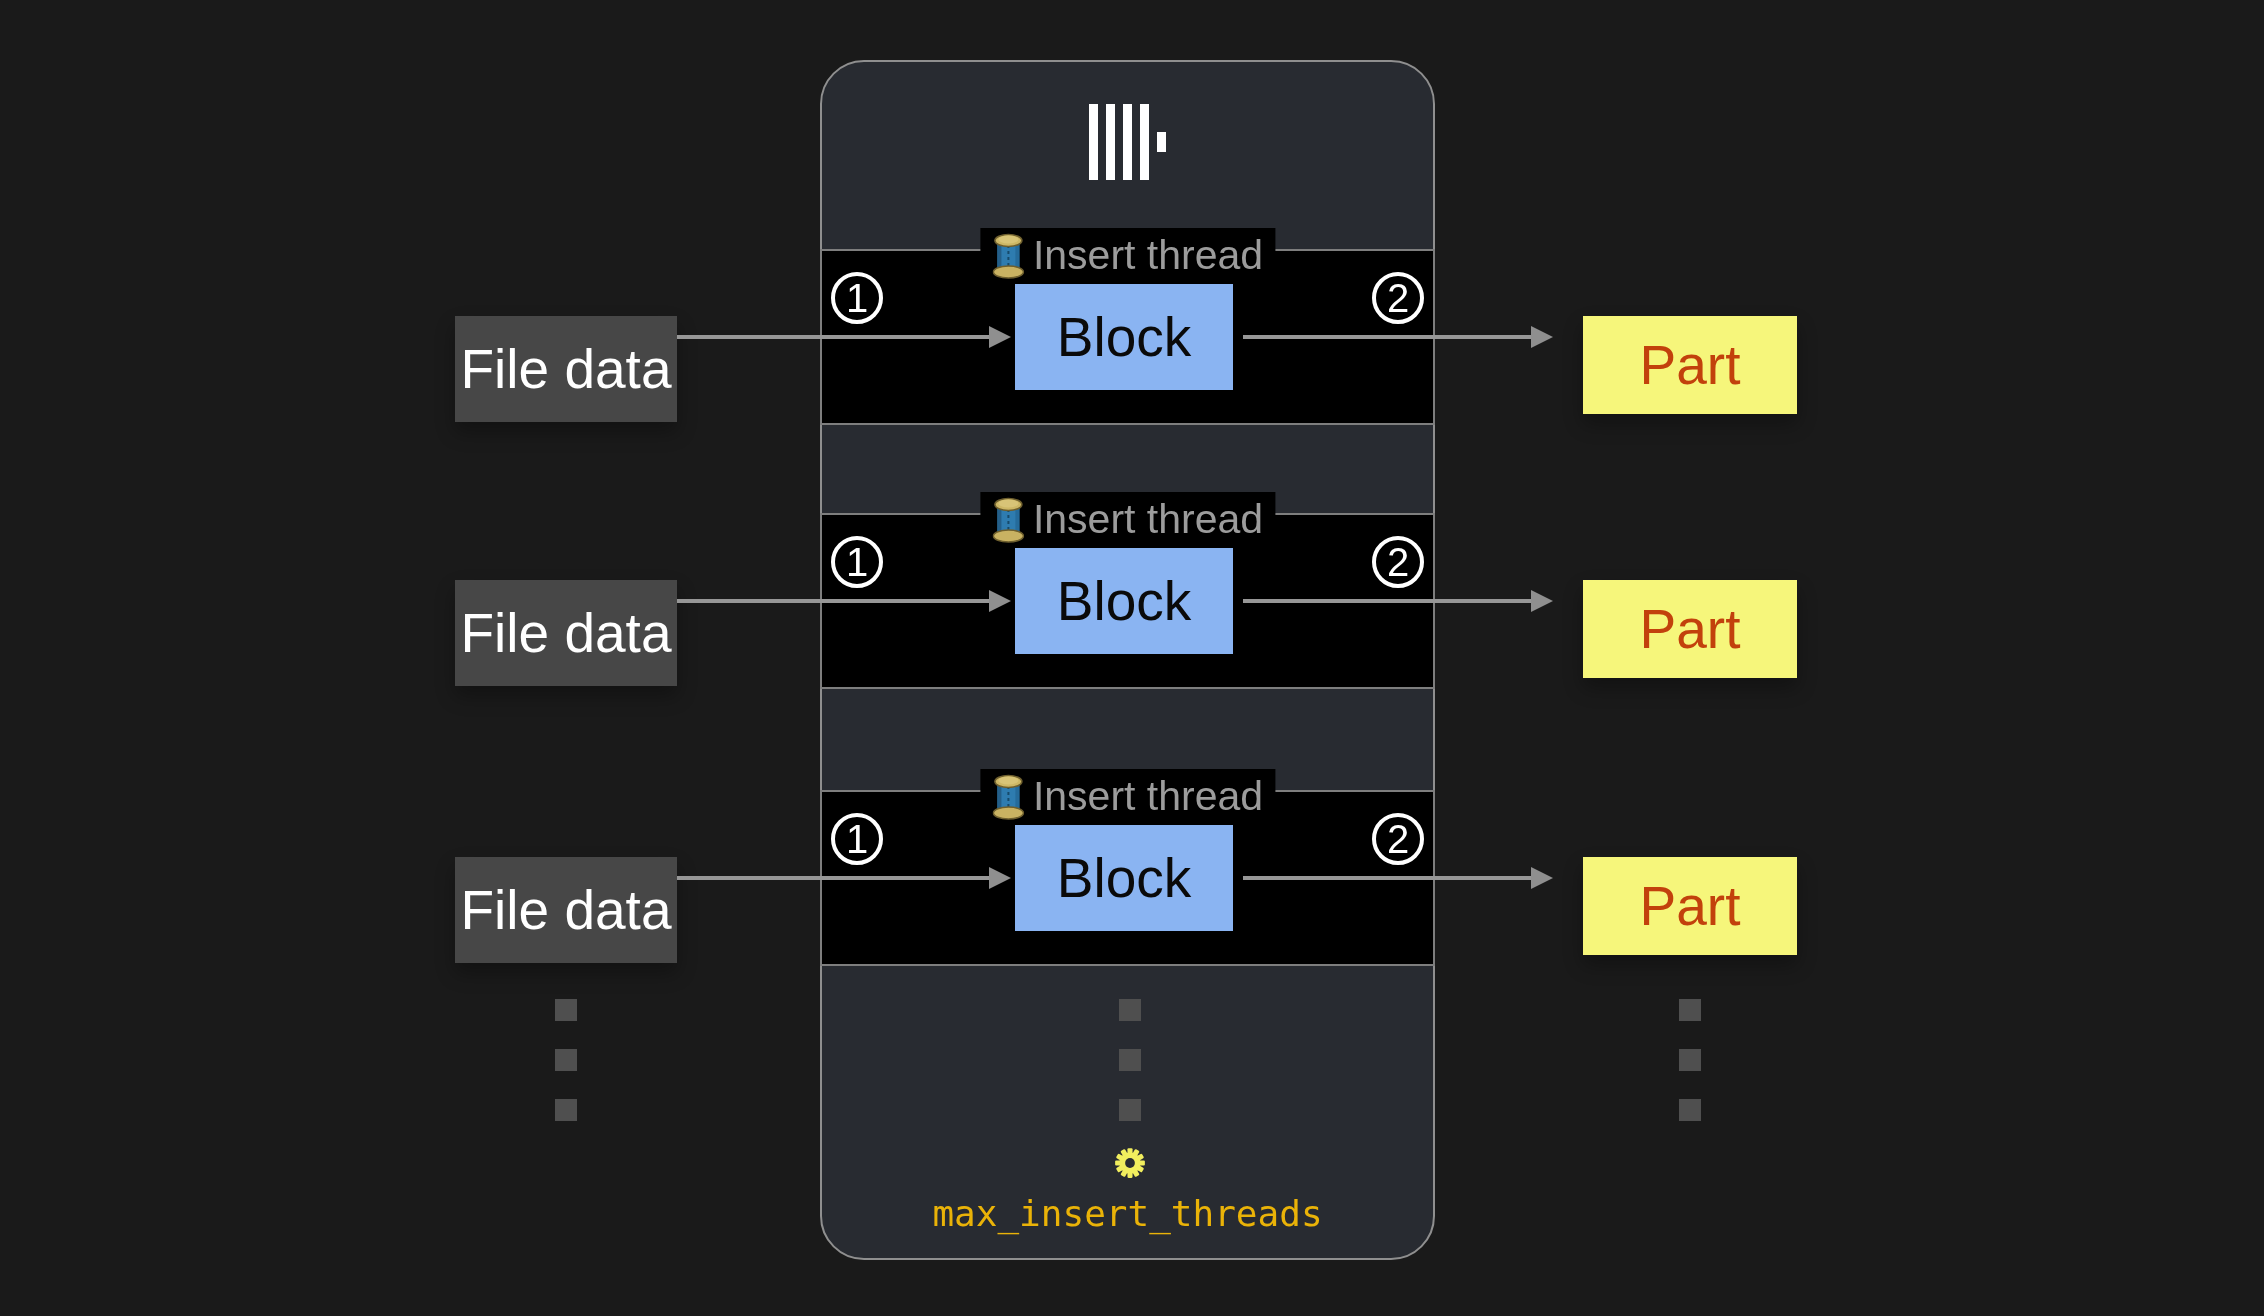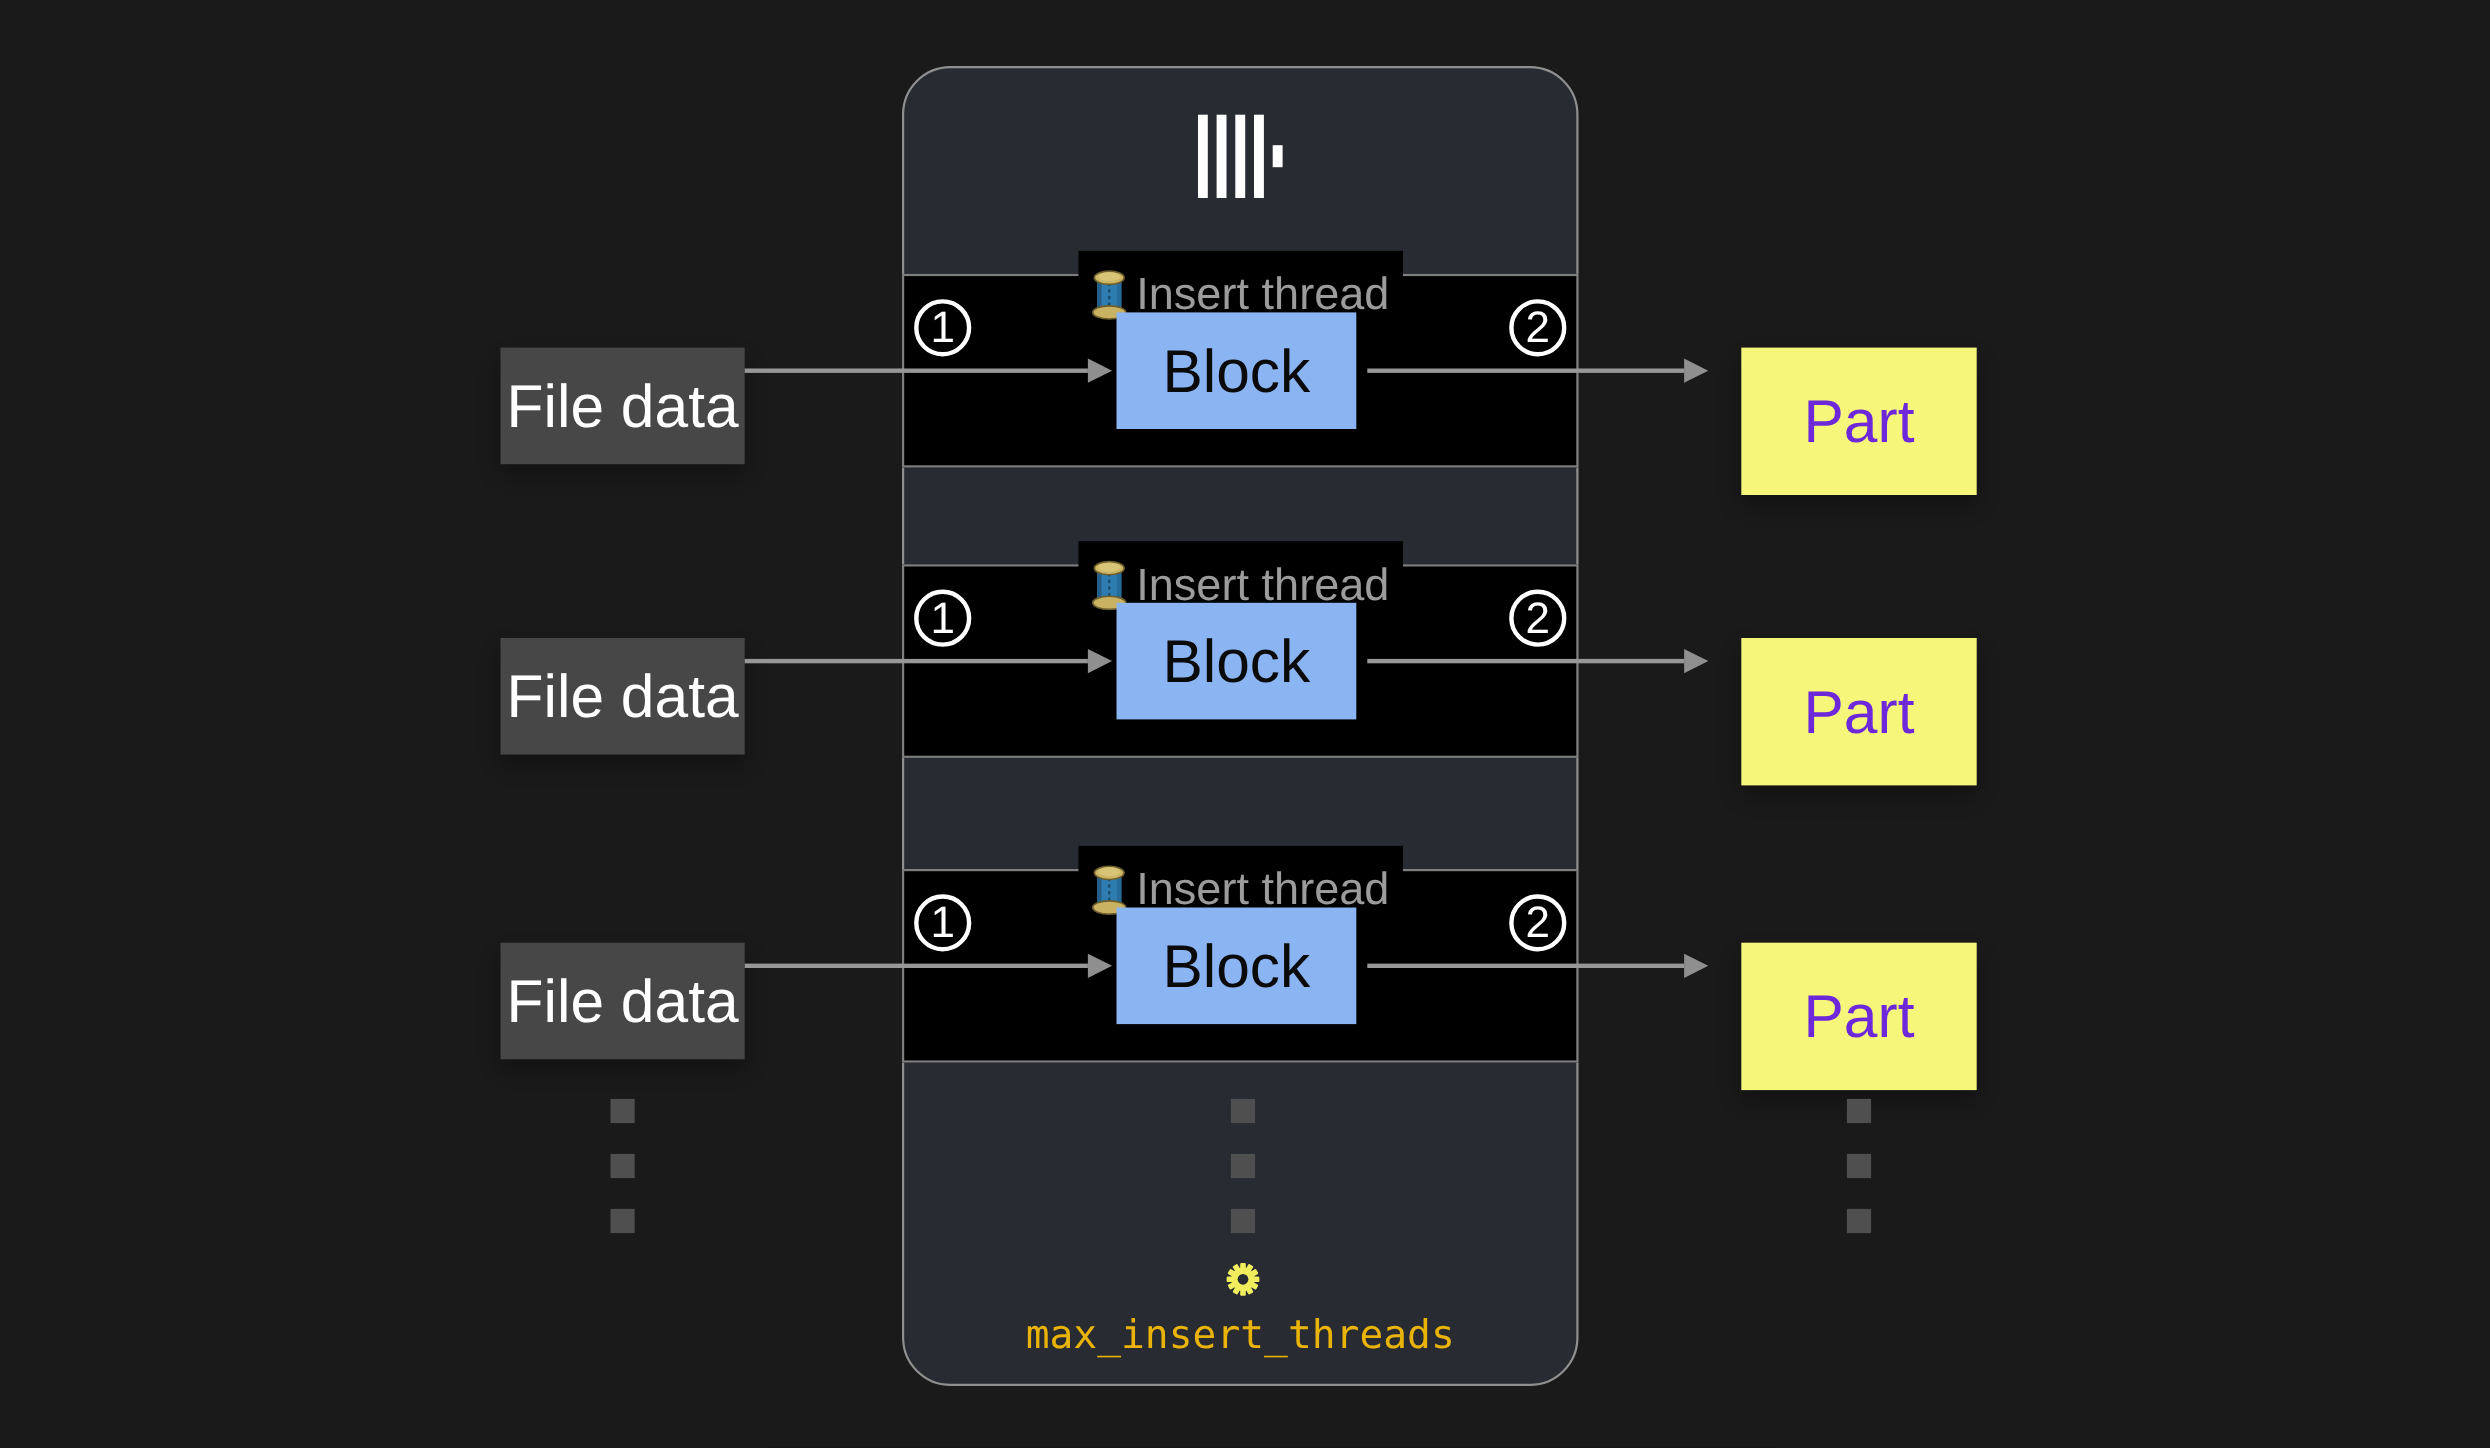--- a/index.html
+++ b/index.html
@@ -3,36 +3,36 @@
 <meta charset="utf-8">
 <style>
   html,body{margin:0;padding:0;background:#191919;}
   .stage{position:relative;width:2264px;height:1316px;background:#1a1a1a;overflow:hidden;
          font-family:"Liberation Sans",sans-serif;}
 
   
   .box{position:absolute;display:flex;align-items:center;justify-content:center;
        font-size:55px;box-shadow:0 10px 18px rgba(0,0,0,.30);margin-top:32px;}
   .source{left:455px;width:222px;height:106px;background:#474747;color:#ffffff;}
-  .part{left:1583px;width:214px;height:134px;background:#f6f67b;color:#6d28d9;}
+  .part{left:1583px;width:214px;height:98px;background:#f6f67b;color:#c2410c;}
   .r0{top:284px;} .r1{top:548px;} .r2{top:825px;}
 
   
   .panel{position:absolute;left:820px;top:60px;width:615px;height:1200px;box-sizing:border-box;
          background:#282b31;border:2px solid #8f8f8f;border-radius:44px;}
   .panel-header{position:absolute;left:0;top:40px;width:100%;height:80px;
                 display:flex;align-items:center;justify-content:center;gap:30px;}
   .panel-title{color:#ffffff;font-size:66px;line-height:1;}
 
   
   .band{position:absolute;left:-2px;width:615px;height:176px;box-sizing:border-box;
         background:#000000;border:2px solid #7e7e7e;}
   .band.b0{top:187px;} .band.b1{top:451px;} .band.b2{top:728px;}
   .legend{position:absolute;left:50%;top:-23px;transform:translateX(-50%);
-          display:flex;align-items:center;gap:9px;background:#000000;padding:16px 12px;
+          display:flex;align-items:center;gap:9px;background:#000000;padding:4px 12px;
           color:#9c9c9c;font-size:41px;white-space:nowrap;}
   .stepnum{position:absolute;width:44px;height:44px;border:4px solid #ffffff;border-radius:50%;
            display:flex;align-items:center;justify-content:center;
            color:#ffffff;font-size:40px;line-height:1;}
   .stepnum.in{left:9px;top:21px;}
   .stepnum.out{left:550px;top:21px;}
   .block{position:absolute;left:193px;top:33px;width:218px;height:106px;background:#8ab4f2;
          color:#0a0a0a;font-size:55px;display:flex;align-items:center;justify-content:center;}
 
   

